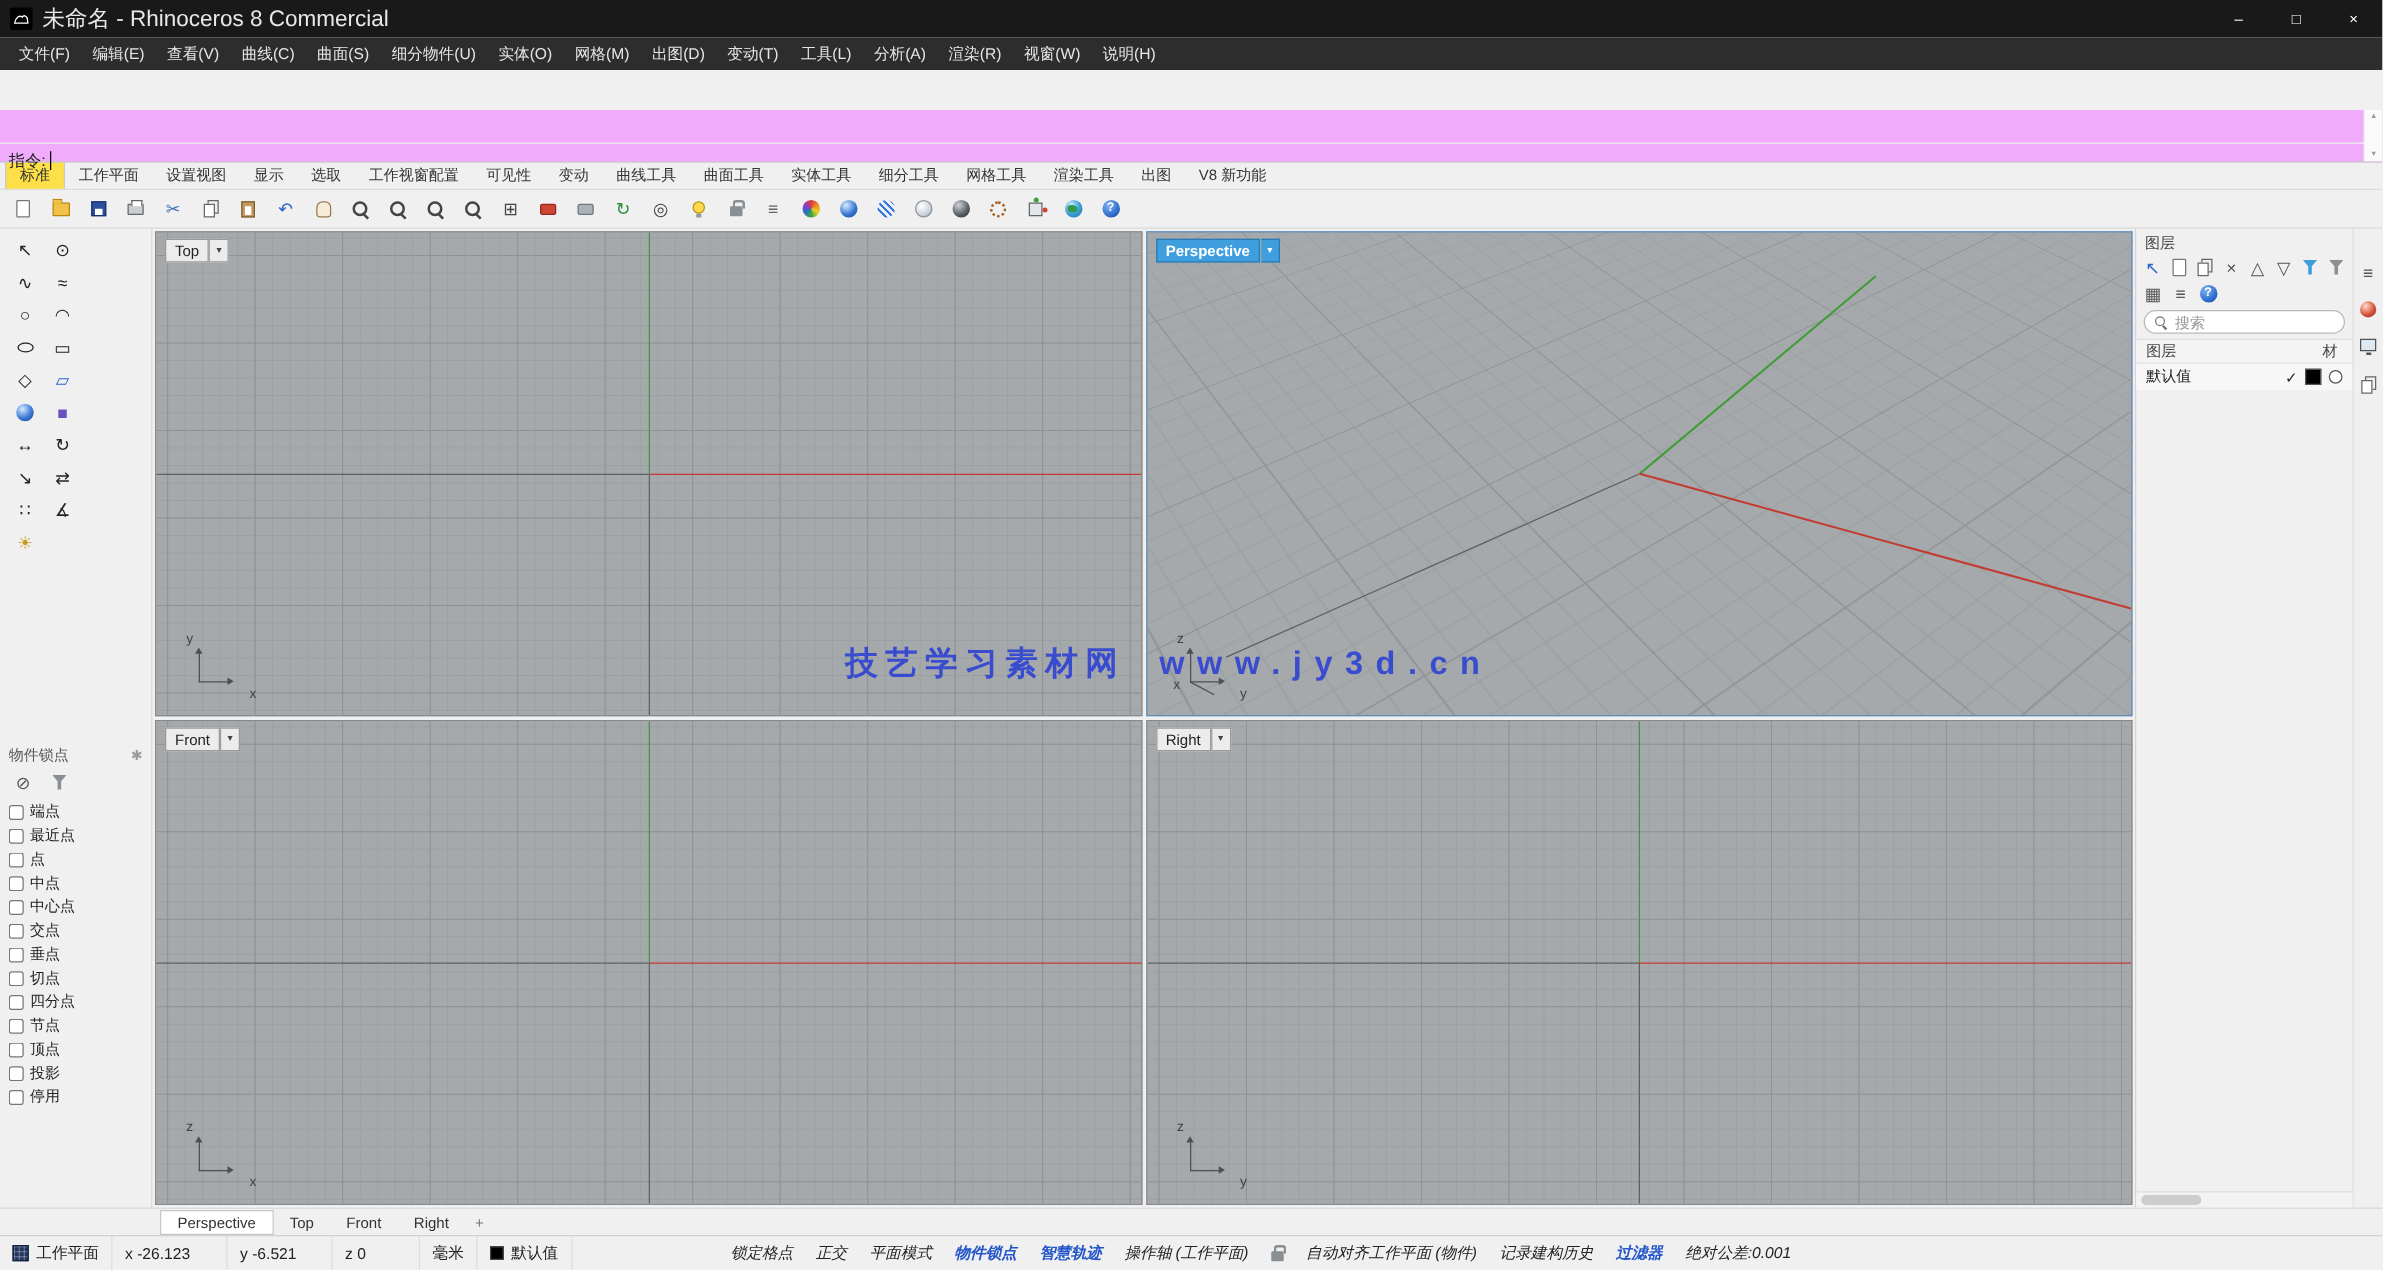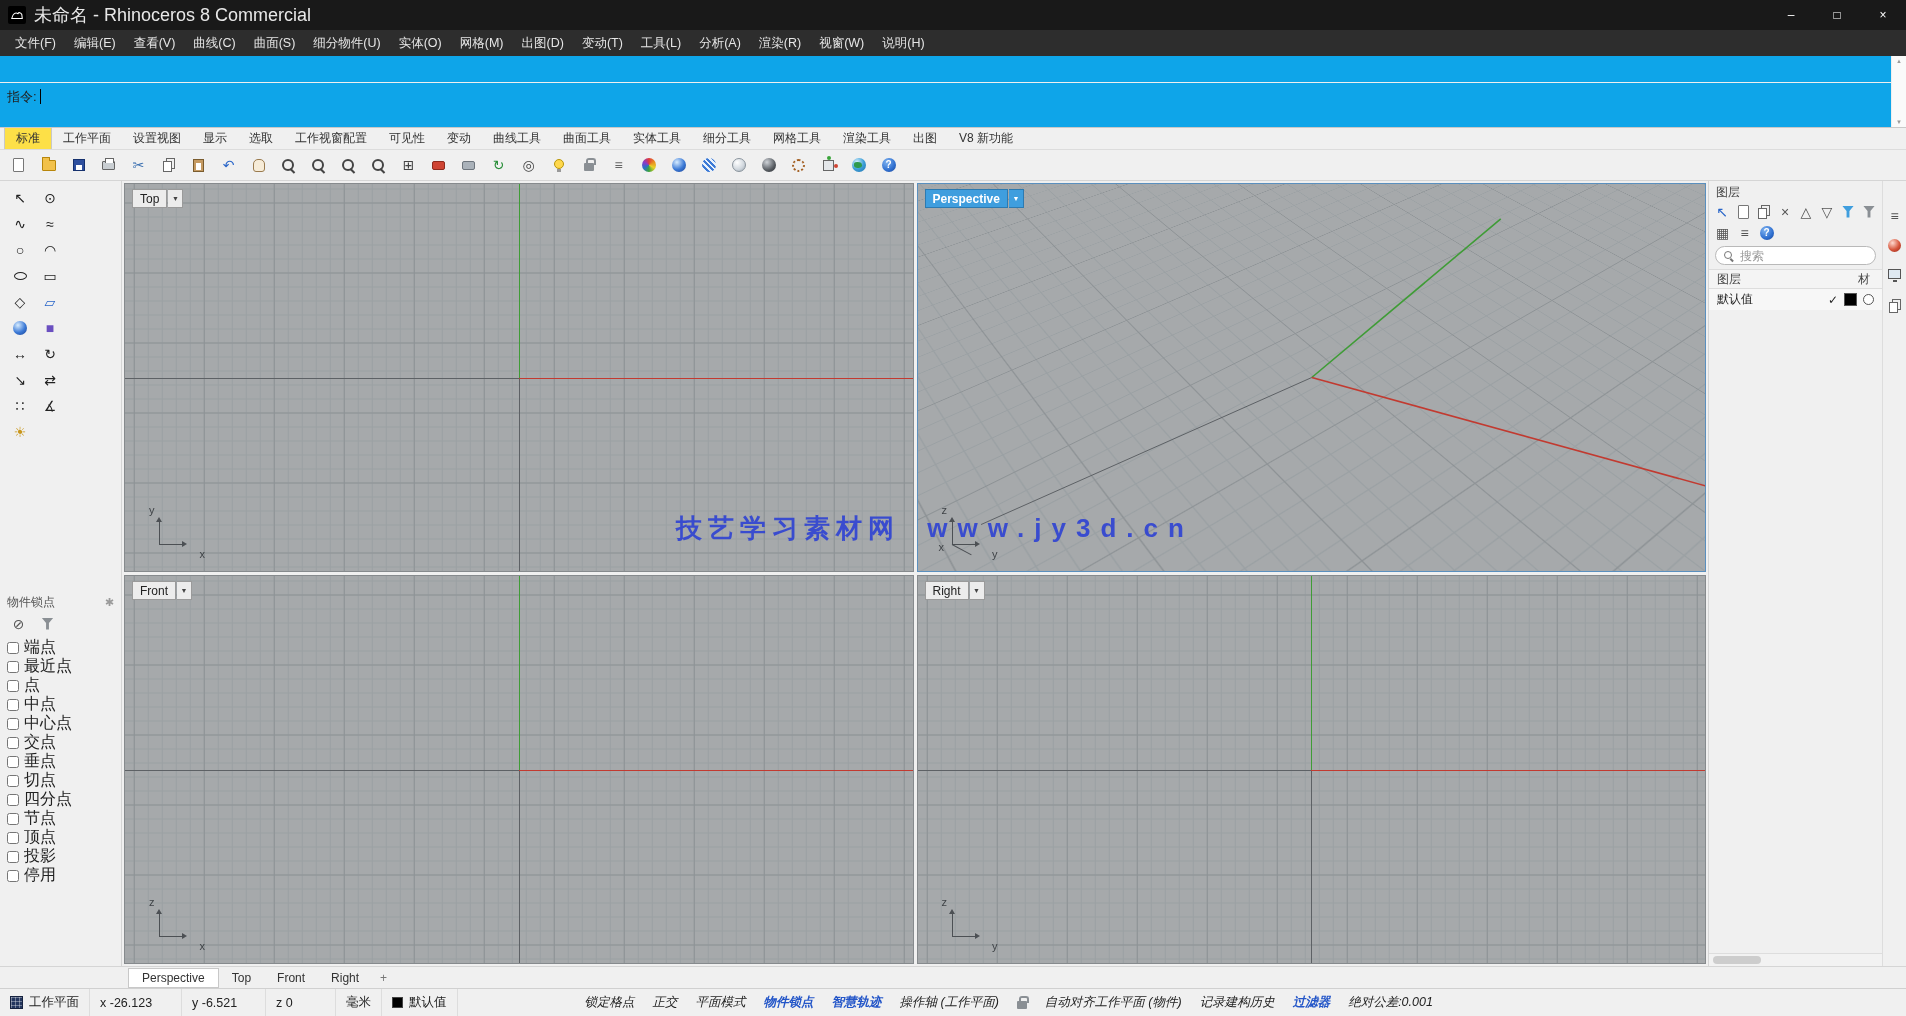--- a/index.html
+++ b/index.html
@@ -12,21 +12,21 @@
   .app-icon { width:18px; height:18px; margin:0 8px 0 8px; background:#000; border-radius:2px; display:flex; align-items:center; justify-content:center; }
   .title-text { font-size:18px; }
   .win-controls { margin-left:auto; display:flex; height:100%; }
   .win-btn { width:46px; height:100%; display:flex; align-items:center; justify-content:center; font-size:12px; color:#fff; }
 
   
   .menubar { height:26px; background:#2d2d2d; color:#e6e6e6; display:flex; align-items:flex-start; padding-left:6px; flex:0 0 auto; }
   .menu-item { padding:0 9px; height:100%; display:flex; align-items:center; font-size:12.5px; }
 
   
-  .cmdarea { height:72px; background:#0ea5e9; border-bottom:1px solid #c9c9c9; position:relative; flex:0 0 auto; }
+  .cmdarea { height:42px; background:#f0abfc; border-bottom:1px solid #c9c9c9; position:relative; flex:0 0 auto;margin-top:32px; }
   .cmd-history { height:27px; border-bottom:1px solid #efefef; }
   .cmd-line { height:27px; display:flex; align-items:center; padding-left:7px; font-size:13px; }
   .caret { display:inline-block; width:1px; height:15px; background:#000; margin-left:3px; }
   .cmd-scroll { position:absolute; right:0; top:0; width:15px; height:100%; display:flex; flex-direction:column; align-items:center; justify-content:space-between; padding:2px 0; color:#9a9a9a; font-size:6px; background:#fafafa; border-left:1px solid #eee; }
 
   
   .tabbar { height:22px; background:#f0f0f0; display:flex; align-items:flex-end; padding-left:4px; border-bottom:1px solid #dcdcdc; flex:0 0 auto; }
   .tab { padding:3px 11px 2px; color:#333; font-size:12px; white-space:nowrap; }
   .tab.active { background:#fde047; border:1px solid #c8c8c8; border-bottom:none; }
 
@@ -42,21 +42,21 @@
   .tool-grid { display:grid; grid-template-columns:28px 28px; justify-content:start; padding:5px 0 0 7px; gap:2px; }
   .tool-btn { width:26px; height:24px; display:flex; align-items:center; justify-content:center; font-size:14px; border-radius:3px; }
 
   .osnap { margin-top:148px; }
   .osnap-header { display:flex; align-items:center; padding:2px 7px; color:#555; }
   .osnap-gear { margin-left:auto; color:#9a9a9a; font-size:11px; }
   .osnap-filters { display:flex; gap:12px; padding:2px 10px 4px; align-items:center; }
   .osnap-list { padding:2px 4px; }
   .osnap-item { display:flex; align-items:center; gap:5px; height:19px; padding-left:3px; }
   .osnap-item input { width:12px; height:12px; }
-  .osnap-text { font-size:16px; color:#222; }
+  .osnap-text { font-size:12px; color:#222; }
 
   
   .viewport-zone { flex:1 1 auto; position:relative; background:#f0f0f0; display:grid; grid-template-columns:1fr 1fr; grid-template-rows:1fr 1fr; gap:3px; padding:2px; min-width:0; }
   .vp { position:relative; background:#a6a9ab; border:1px solid #868a8d; overflow:hidden; }
   .vp.active { border-color:#5a8fbe; }
   .vp-grid { position:absolute; inset:0;
     background-color:#a6a9ab;
     background-image:
       linear-gradient(to right, #8d9295 1px, transparent 1px),
       linear-gradient(to bottom, #8d9295 1px, transparent 1px),

